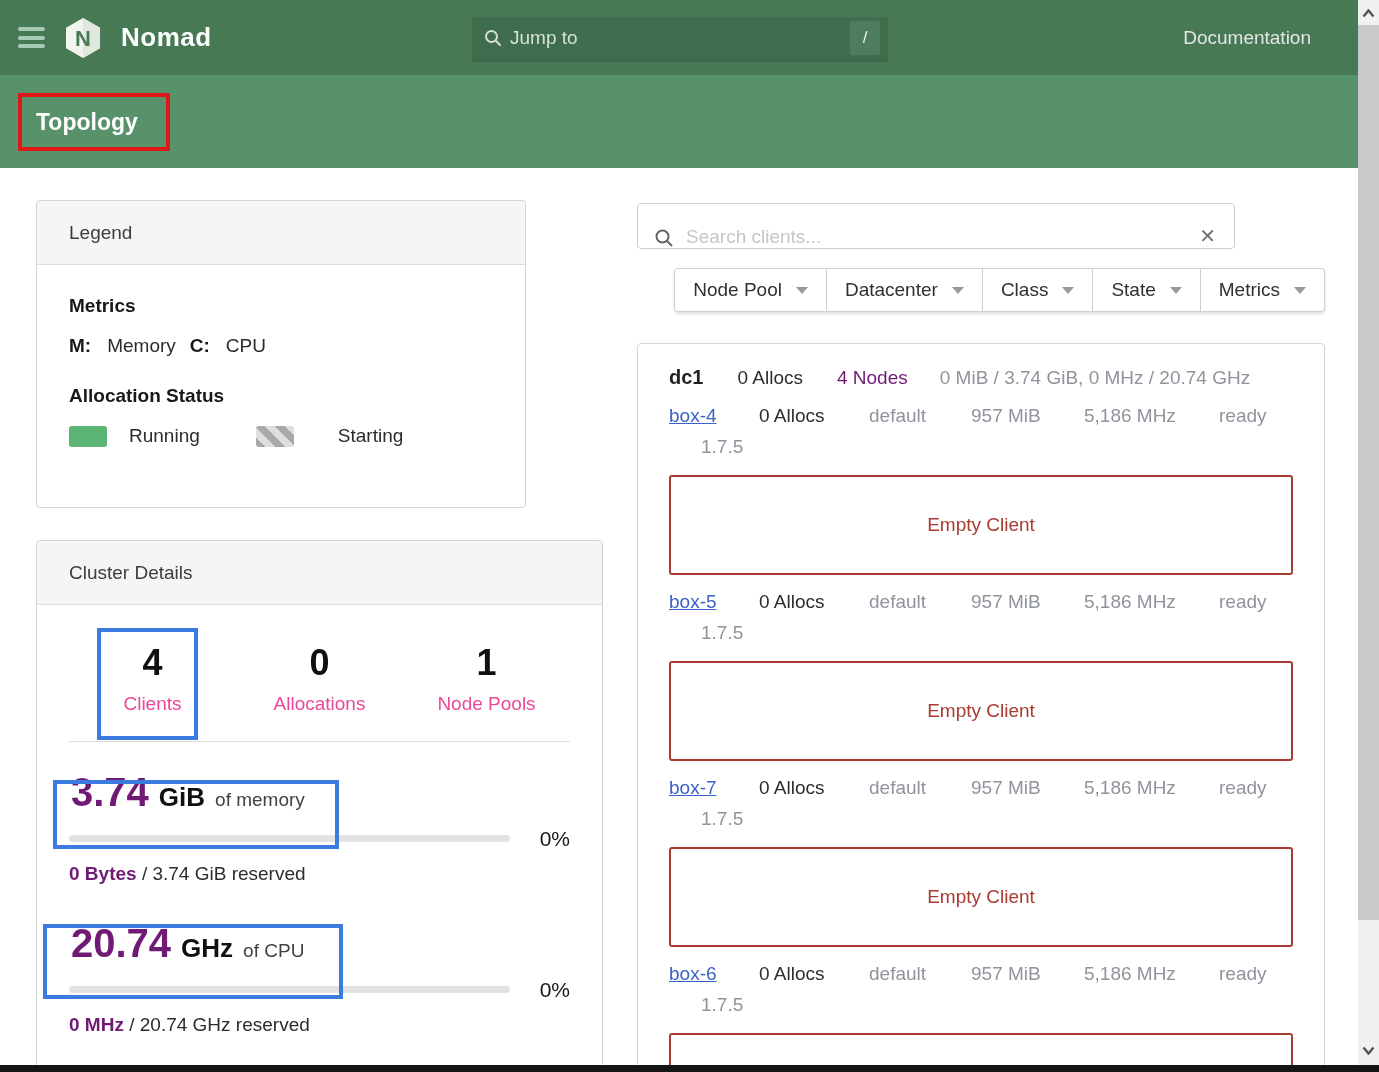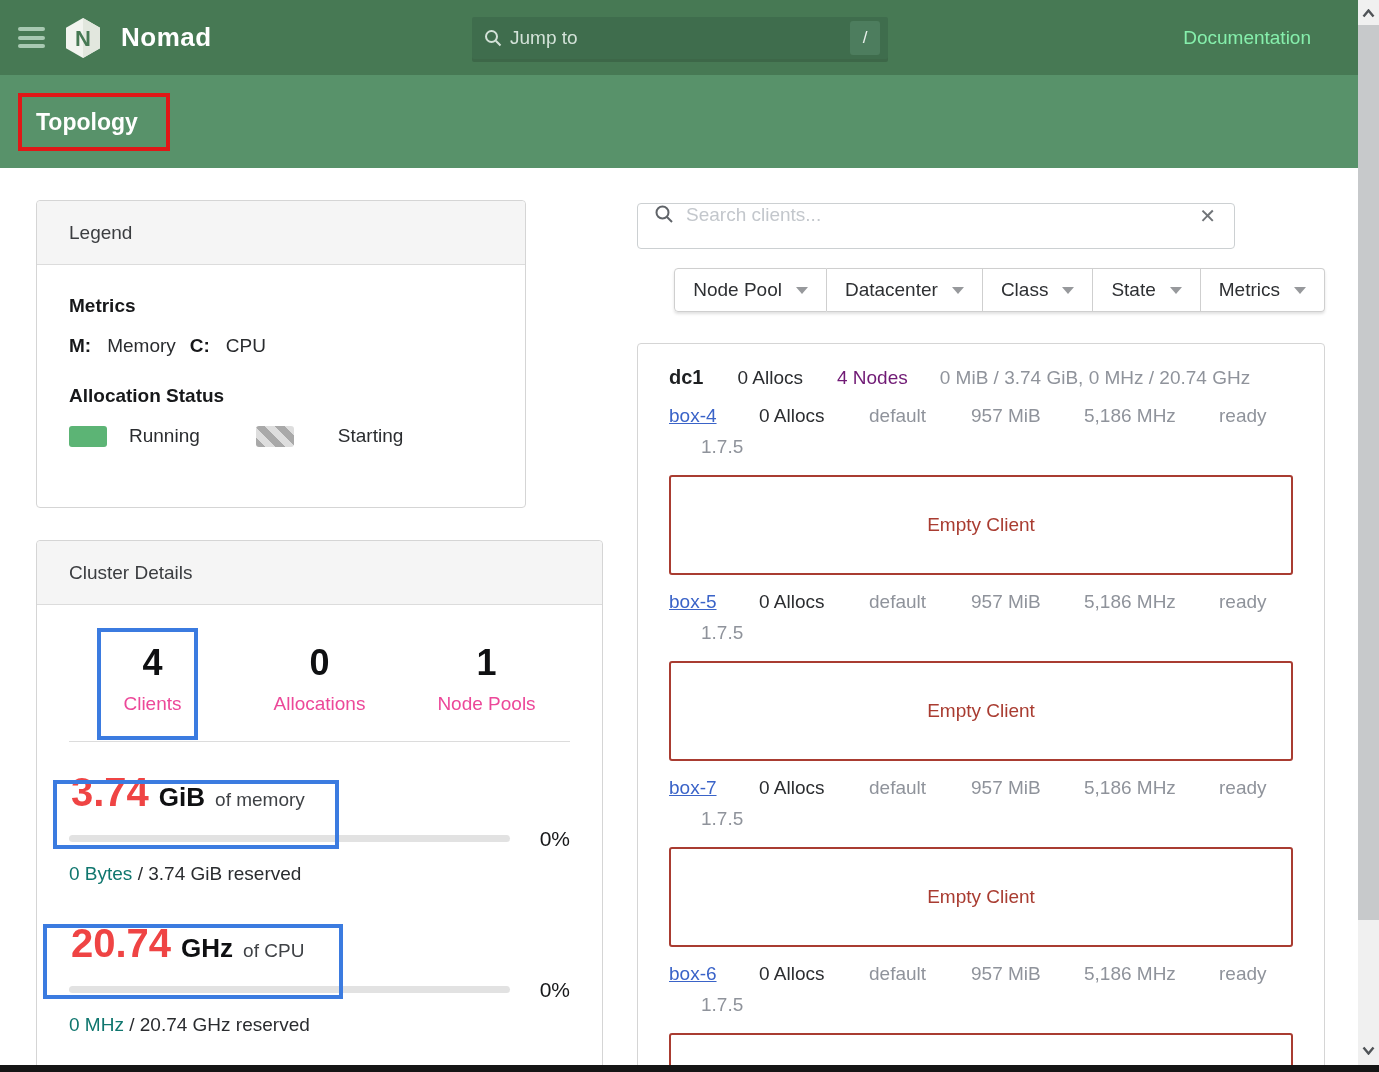--- a/index.html
+++ b/index.html
@@ -14,21 +14,21 @@
   .hamburger span { display:block; height:4px; border-radius:2px; background:#a8c9b2; }
   .brand-logo { width:38px; height:42px; margin-left:6px; }
   .brand-text { color:#ffffff; font-size:26px; font-weight:700; letter-spacing:0.5px; margin-left:6px; }
   .jump-box { position:absolute; left:472px; top:17px; width:416px; height:42px;
               background:#3f6d4d; border-radius:2px; display:flex; align-items:center;
               padding:0 8px 0 12px; box-shadow:0 3px 0 rgba(0,0,0,0.14); cursor:pointer; }
   .jump-text { color:#d3e2d8; font-size:19px; margin-left:8px; }
   .kbd-slash { margin-left:auto; width:30px; height:34px; background:#4d7d5e; border-radius:3px;
                color:#eaf1ec; font-size:17px; display:flex; align-items:center; justify-content:center; }
   .docs-link { position:absolute; right:68px; top:0; height:75px; display:flex; align-items:center;
-               color:#86efac; font-size:19px; text-decoration:none; cursor:pointer; }
+               color:#e5e5e5; font-size:19px; text-decoration:none; cursor:pointer; }
 
   
   .subheader { position:absolute; top:75px; left:0; width:1379px; height:93px; background:#58926a; z-index:4; }
   .page-title { position:absolute; left:36px; top:50%; transform:translateY(-50%);
                 color:#ffffff; font-size:23px; font-weight:600; }
 
   
   .ann { position:absolute; z-index:40; pointer-events:none; }
   .ann-red  { border:4px solid #e01717; }
   .ann-blue { border:4px solid #3b7be0; }
@@ -58,34 +58,34 @@
   .cluster-card { left:36px; top:372px; width:567px; height:720px; }
   .cluster-body { padding:26px 32px; }
   .stats-row { display:flex; }
   .stat { flex:1; text-align:center; padding-top:12px; }
   .stat-value { font-size:36px; font-weight:700; color:#0f1012; line-height:1.1; }
   .stat-label { font-size:19px; color:#ec4899; margin-top:10px; }
   .stats-divider { border-top:1px solid #dcdcdc; margin:26px 0 28px; }
   .metric-block { margin-top:4px; }
   .metric-block + .metric-block { margin-top:36px; }
   .big-line { display:flex; align-items:baseline; gap:10px; padding-left:2px; }
-  .big-value { font-size:40px; font-weight:700; color:#ef4444; }
+  .big-value { font-size:40px; font-weight:700; color:#701a75; }
   .big-unit { font-size:26px; font-weight:700; color:#0f1012; }
   .big-suffix { font-size:19px; color:#3f4246; }
   .bar-row { display:flex; align-items:center; margin-top:12px; }
   .bar-track { width:442px; height:7px; border-radius:4px; background:#e2e2e2; position:relative; overflow:hidden; }
   .bar-fill { position:absolute; left:0; top:0; bottom:0; width:0%; background:#5cb475; }
   .bar-pct { margin-left:30px; font-size:21px; color:#17181a; }
   .detail-line { margin-top:12px; font-size:19px; color:#2a2c2f; }
-  .detail-bold { font-weight:400; color:#0f766e; }
+  .detail-bold { font-weight:700; color:#701a75; }
 
   
   .search-box { position:absolute; left:637px; top:35px; width:598px; height:46px;
                 border:1px solid #ccd0d2; border-radius:4px; background:#fff;
-                display:flex; align-items:flex-start; padding:0 16px; }
+                display:flex; align-items:flex-end; padding:0 16px; }
   .search-box input { flex:1; border:none; outline:none; font-size:19px; color:#2a2c2f;
                       margin-left:12px; font-family:inherit; background:transparent; }
   .search-box input::placeholder { color:#c3c7cc; }
   .clear-btn { color:#707478; font-size:20px; cursor:pointer; background:none; border:none; padding:0 2px; }
 
   .filter-group { position:absolute; top:100px; right:33px; height:44px; display:inline-flex;
                   border-radius:4px; box-shadow:0 2px 3px rgba(0,0,0,0.12); }
   .filter-btn { display:flex; align-items:center; gap:14px; padding:0 18px; background:#fff;
                 border:1px solid #cfcfcf; border-left:none; font-size:19px; color:#2e3033;
                 cursor:pointer; font-family:inherit; }

